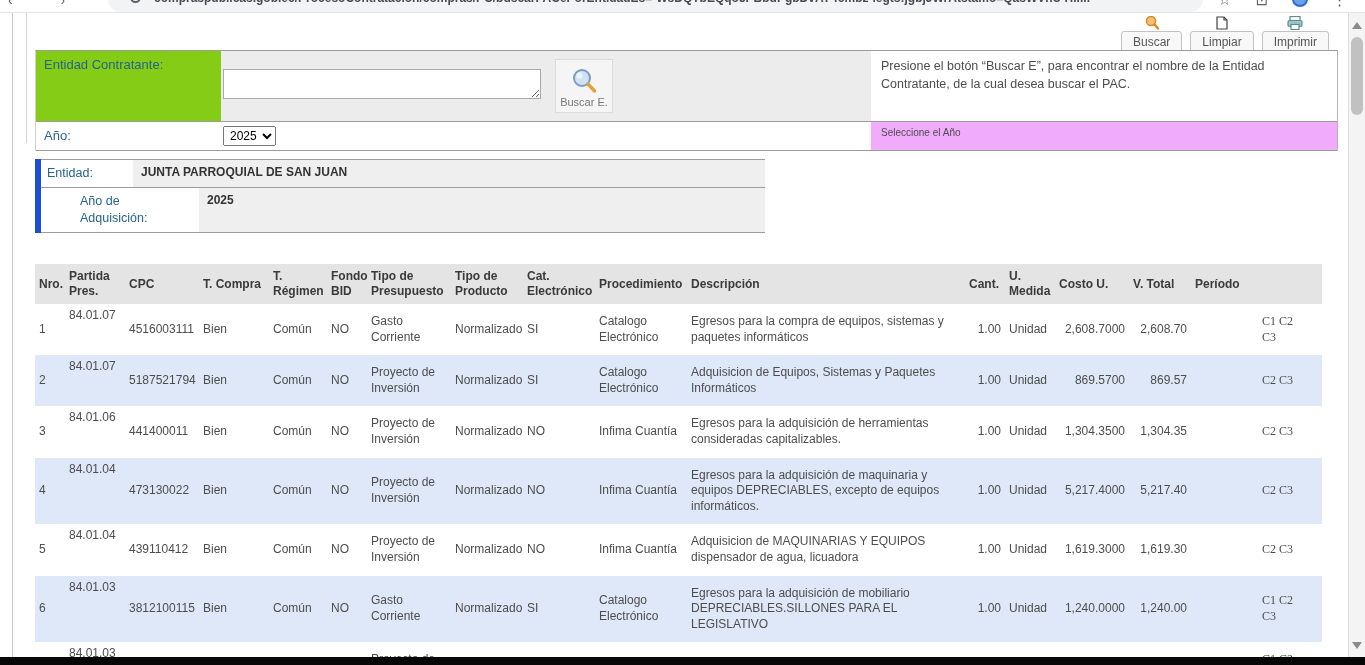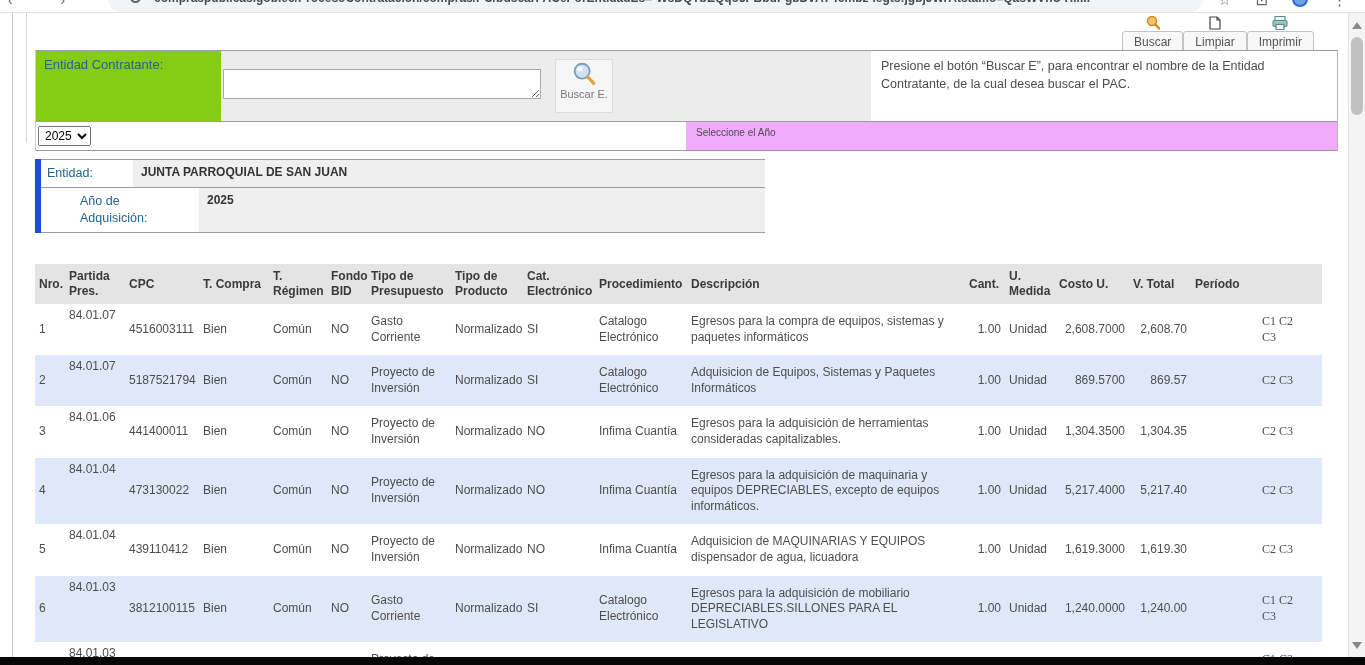--- a/index.html
+++ b/index.html
@@ -14,36 +14,36 @@
   .url-text { position:absolute; left:46px; top:5px; font-size:12px; color:#474b4f; white-space:nowrap; font-weight:bold; }
   .lock-dot { position:absolute; left:22px; top:6px; width:11px; height:11px; border-radius:50%; border:2px solid #5f6368; }
   .chrome-right { position:absolute; right:18px; top:-9px; display:flex; gap:24px; color:#5f6368; font-size:15px; }
   .avatar-dot { width:16px; height:16px; border-radius:50%; background:#6aa2e8; border:2px solid #2f6bd0; }
 
   
   .vline-outer { position:absolute; left:12px; top:13px; width:1px; height:644px; background:#c9c9c9; }
   .vline-inner { position:absolute; left:26px; top:13px; width:1px; height:130px; background:#d5d5d5; }
 
   
-  .toolbar { position:absolute; top:16px; right:51px; display:flex; gap:0; }
+  .toolbar { position:absolute; top:16px; right:36px; display:flex; gap:8px; }
   .tool-group { display:flex; flex-direction:column; align-items:center; }
   .tool-icon { height:14px; margin-bottom:1px; }
   .tool-btn { border:1px solid #c3c3c3; border-radius:3px; background:#f8f8f8; color:#555;
     font-size:12px; padding:3px 11px; font-family:inherit; cursor:pointer; }
 
   
   .form-wrap { position:absolute; top:50px; left:35px; width:1303px; border-top:1px solid #9c9c9c; border-right:1px solid #b5b5b5; border-left:1px solid #cfcfcf; }
   .form-row { display:flex; border-bottom:1px solid #9c9c9c; }
   .lbl-cell { width:185px; padding:6px 8px; background:#84cc16; }
   .blue-lbl { color:#26648E; font-size:13px; }
   .field-cell { width:650px; background:#ececec; padding:8px 0 8px 2px; display:flex; align-items:flex-start; }
   .help-cell { flex:1; background:#fff; padding:6px 10px; color:#4d4d4d; font-size:12.5px; line-height:1.45; }
   .entity-textarea { width:318px; height:30px; margin-top:10px; border:1px solid #a9a9a9; resize:both; font-family:inherit; font-size:12px; background:#fff; }
   .buscar-e { margin-left:14px; width:58px; height:54px; background:#f5f5f5; border:1px solid #dcdcdc;
-    display:flex; flex-direction:column; align-items:center; justify-content:flex-end; padding-bottom:12px; cursor:pointer; }
+    display:flex; flex-direction:column; align-items:center; justify-content:flex-end; padding-bottom:4px; cursor:pointer; }
   .buscar-e-lbl { font-size:11px; color:#777; }
   .year-row .lbl-cell { background:#fff; }
   .year-field { width:650px; padding:4px 0 4px 2px; background:#fff; }
   .year-select { font-size:12px; font-family:inherit; padding:1px 2px; }
   .year-help { flex:1; padding:5px 10px; color:#4d4d4d; font-size:10px; background:#f0abfc; }
 
   
   .einfo { position:absolute; top:159px; left:35px; width:730px; border-left:6px solid #1d4ed8; }
   .einfo-row { display:flex; border-top:1px solid #9c9c9c; }
   .einfo-row:last-child { border-bottom:1px solid #9c9c9c; }
@@ -136,20 +136,21 @@
             <circle cx="13" cy="12" r="8" fill="#cfe3f5" stroke="#7a9cc0" stroke-width="2"></circle>
             <circle cx="10.5" cy="9.5" r="3" fill="#eef6fd" stroke="none"></circle>
             <line x1="19" y1="18" x2="25.5" y2="25" stroke="#e0a23c" stroke-width="3.4" stroke-linecap="round"></line>
           </svg>
           <span class="buscar-e-lbl">Buscar E.</span>
         </div>
       </div>
       <div class="help-cell">Presione el botón “Buscar E”, para encontrar el nombre de la Entidad Contratante, de la cual desea buscar el PAC.</div>
     </div>
     <div class="form-row year-row" style="border-bottom:1px solid #9c9c9c;">
+      <div class="lbl-cell blue-lbl">Año:</div>
       <div class="year-field">
         <select class="year-select" id="yearSelect"><option>2025</option></select>
       </div>
       <div class="year-help">Seleccione el Año</div>
     </div>
   </div>
 
   <div class="einfo" id="einfo">
       <div class="einfo-row">
         <div class="einfo-lbl">Entidad:</div>

